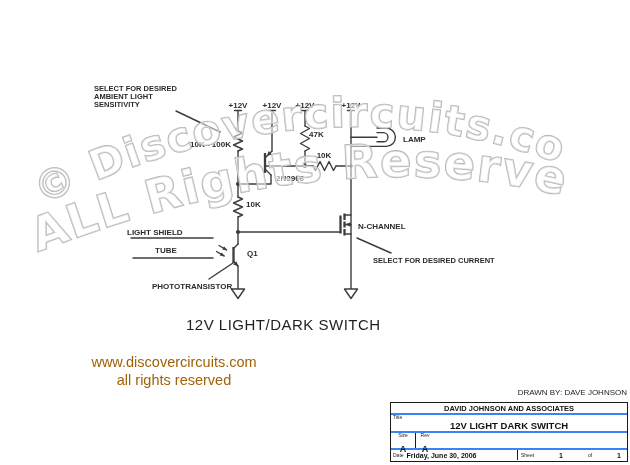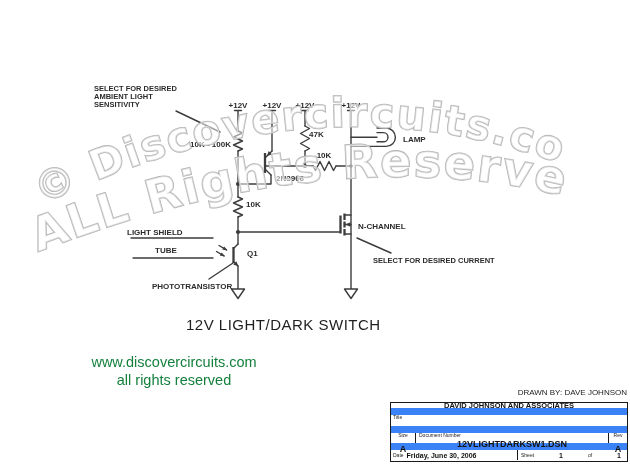--- a/index.html
+++ b/index.html
@@ -11,26 +11,26 @@
   .fillink{fill:#3c3c3c;stroke:none;}
   .opentri{fill:#ffffff;stroke:#3c3c3c;stroke-width:1.4;stroke-linejoin:round;}
   .lbl{font-family:"Liberation Sans",sans-serif;font-weight:700;fill:#2b2b2b;font-size:8px;}
   .lbl-sm{font-family:"Liberation Sans",sans-serif;font-weight:700;fill:#2b2b2b;font-size:7.5px;}
   .wmtext{font-family:"DejaVu Sans",sans-serif;font-weight:700;
           fill:rgba(255,255,255,0.52);stroke:#b5b5b5;stroke-width:1.6;paint-order:stroke;
           letter-spacing:2px;}
   .main-title{position:absolute;left:186px;top:316px;width:222px;text-align:left;
               font-size:15px;color:#1f1f1f;letter-spacing:0.5px;}
   .footer-text{position:absolute;left:78px;top:353px;width:192px;text-align:center;
-               font-size:14.5px;color:#15803d;line-height:1.26;}
+               font-size:14.5px;color:#a16207;line-height:1.26;}
   .drawn-by{position:absolute;left:430px;top:388px;width:197px;text-align:right;
             font-size:8px;font-weight:400;color:#222;}
   .tblock{position:absolute;left:390px;top:402px;width:238px;height:60px;
           border:1.6px solid #1a1a1a;box-sizing:border-box;color:#111;background:transparent;}
-  .trow{box-sizing:border-box;border-bottom:7px solid #3b82f6;position:relative;}
+  .trow{box-sizing:border-box;border-bottom:2px solid #3b82f6;position:relative;}
   .trow:last-child{border-bottom:none;}
   .r1{height:12px;display:flex;align-items:center;justify-content:center;
       font-size:7.5px;font-weight:700;}
   .r2{height:18px;}
   .r2 .mini{position:absolute;left:2px;top:0px;}
   .r2 .val{position:absolute;left:0;right:0;top:5px;text-align:center;font-size:9.5px;font-weight:700;}
   .r3{height:17px;display:flex;}
   .r4{height:10px;display:flex;font-size:7px;}
   .cell{box-sizing:border-box;position:relative;}
   .bR{border-right:1px solid #1a1a1a;}
@@ -193,30 +193,27 @@
     <div>www.discovercircuits.com</div>
     <div>all rights reserved</div>
   </div>
 
   <div class="drawn-by">DRAWN BY: DAVE JOHNSON</div>
 
   <div class="tblock">
     <div class="trow r1">DAVID JOHNSON AND ASSOCIATES</div>
     <div class="trow r2">
       <span class="mini">Title</span>
+      <div class="val">12V LIGHT DARK SWITCH</div>
     </div>
     <div class="trow r3">
       <div class="cell c-size bR">
         <span class="mini">Size</span>
         <span class="bigA">A</span>
       </div>
-      <div class="cell c-doc bR">
-        <span class="mini" style="padding-left:3px;">Document Number</span>
-        <div class="docval">12VLIGHTDARKSW1.DSN</div>
-      </div>
       <div class="cell c-rev">
         <span class="mini">Rev</span>
         <span class="bigA">A</span>
       </div>
     </div>
     <div class="trow r4">
       <div class="cell c-date bR">
         <span class="mini">Date</span>
         <span class="dateval">Friday, June 30, 2006</span>
       </div>

